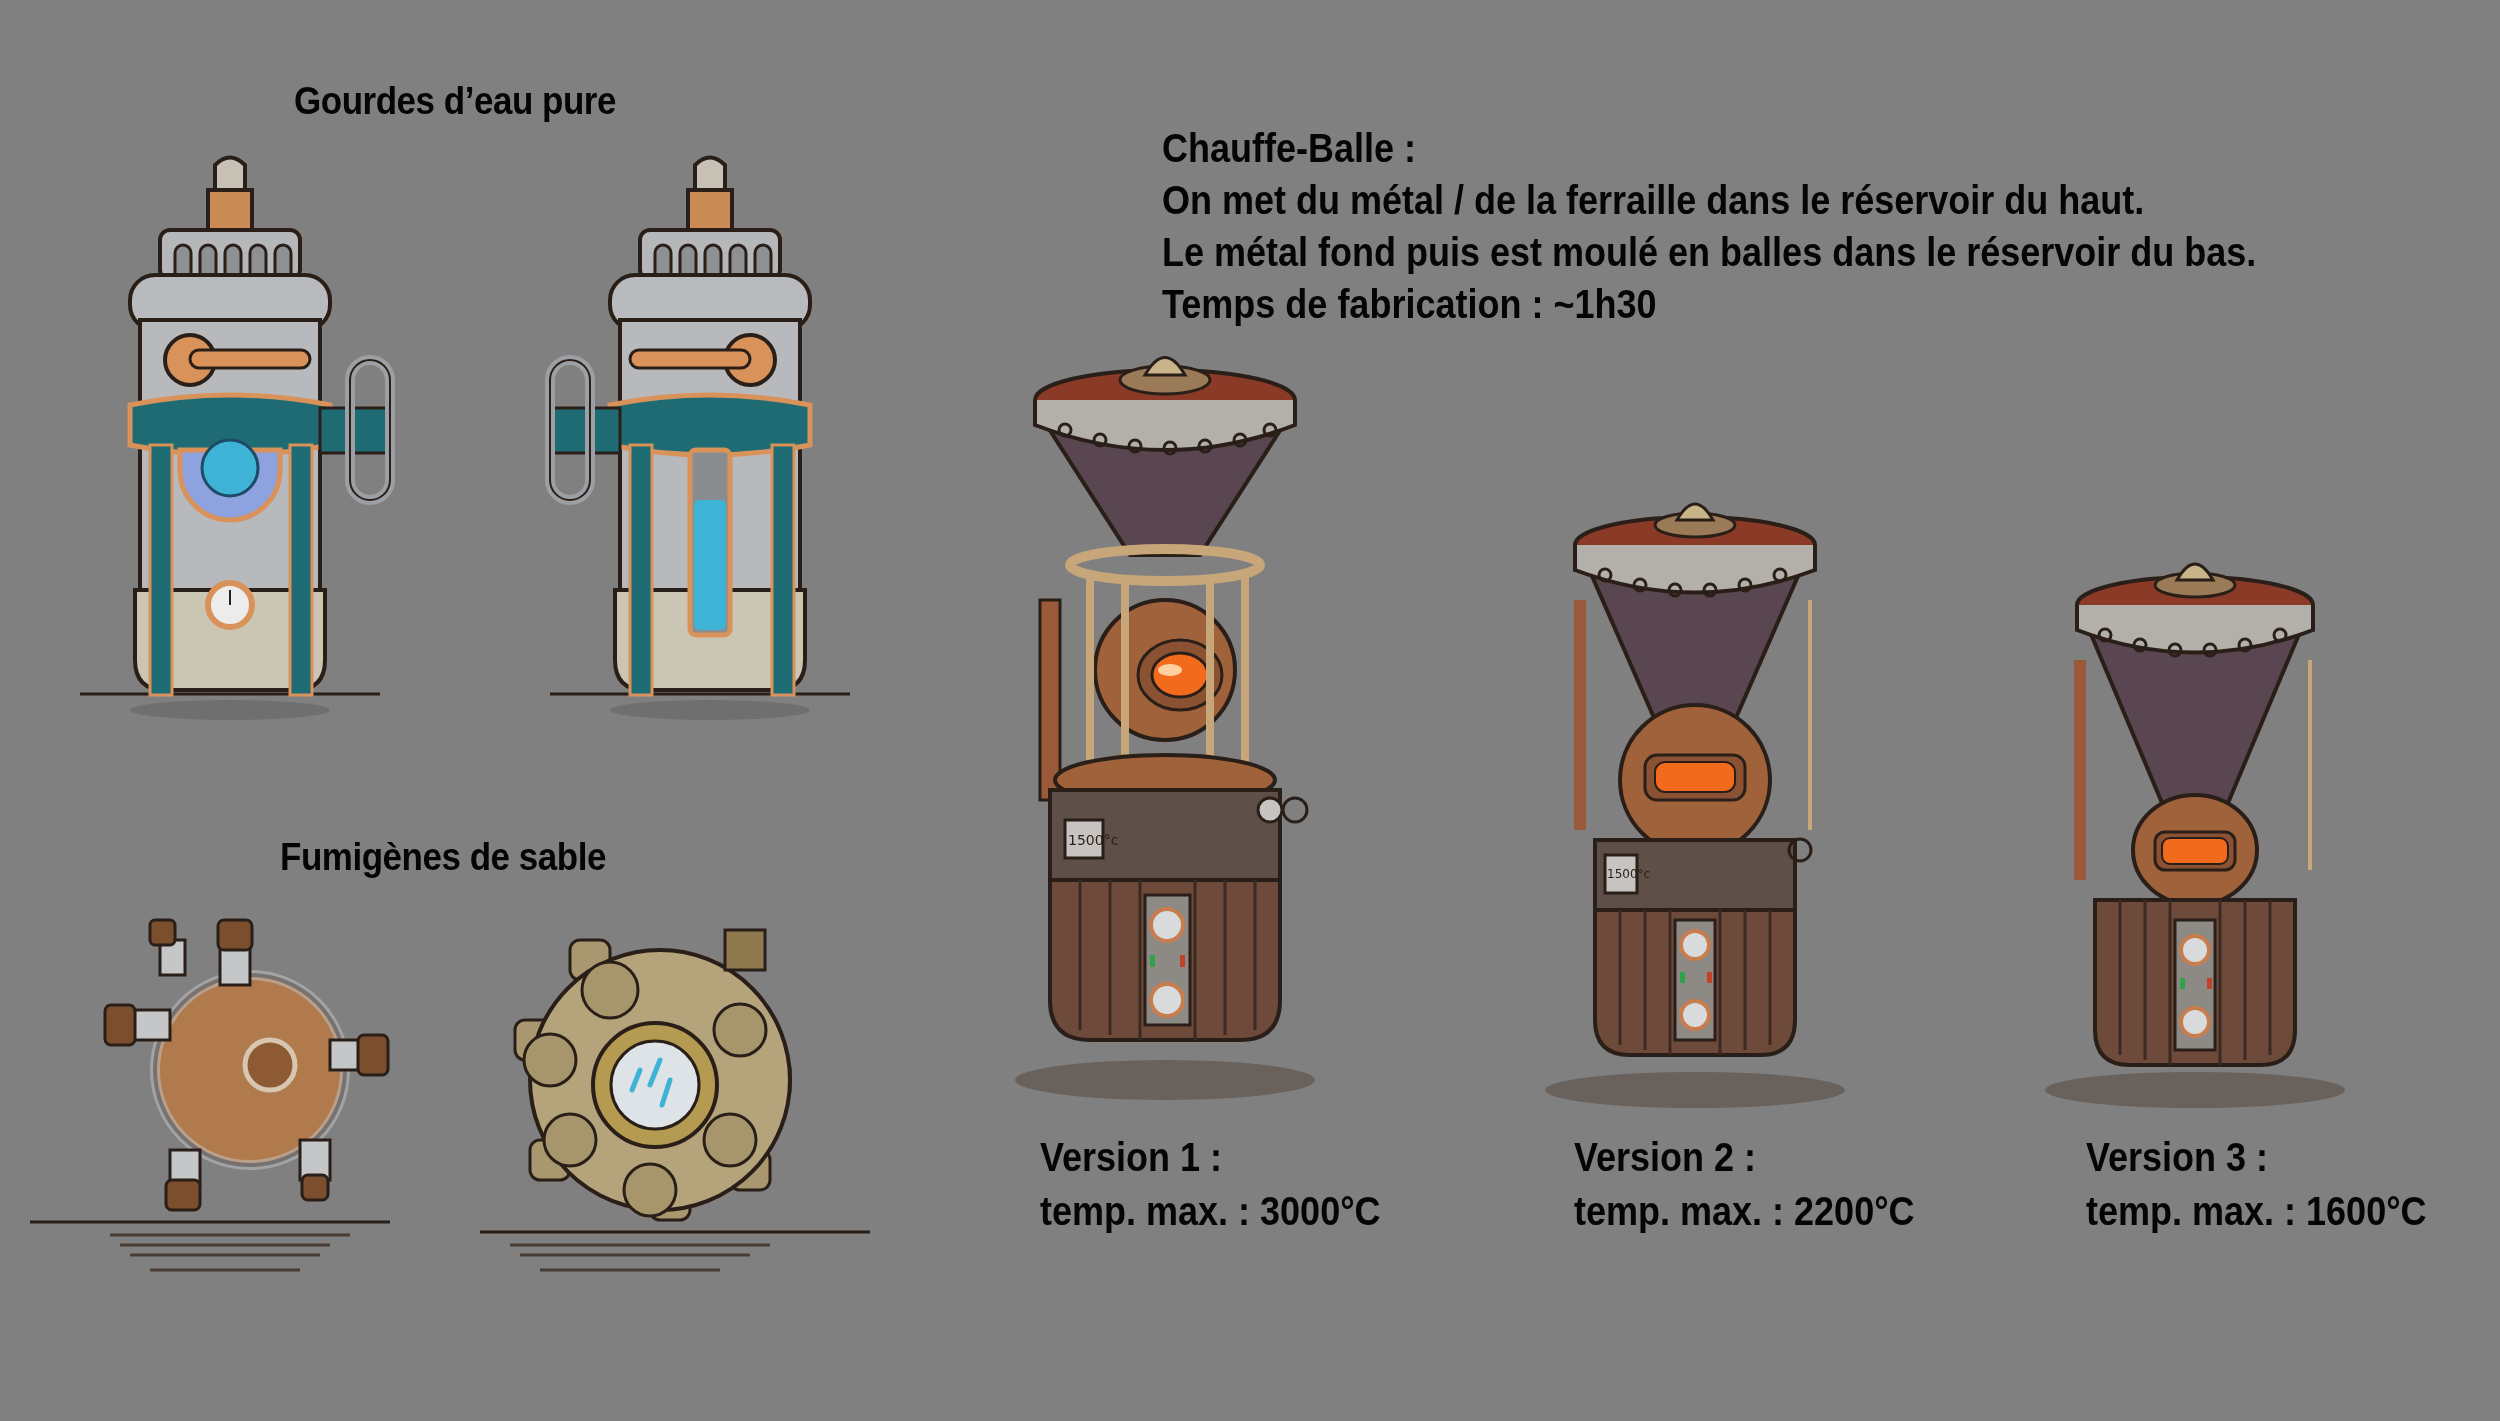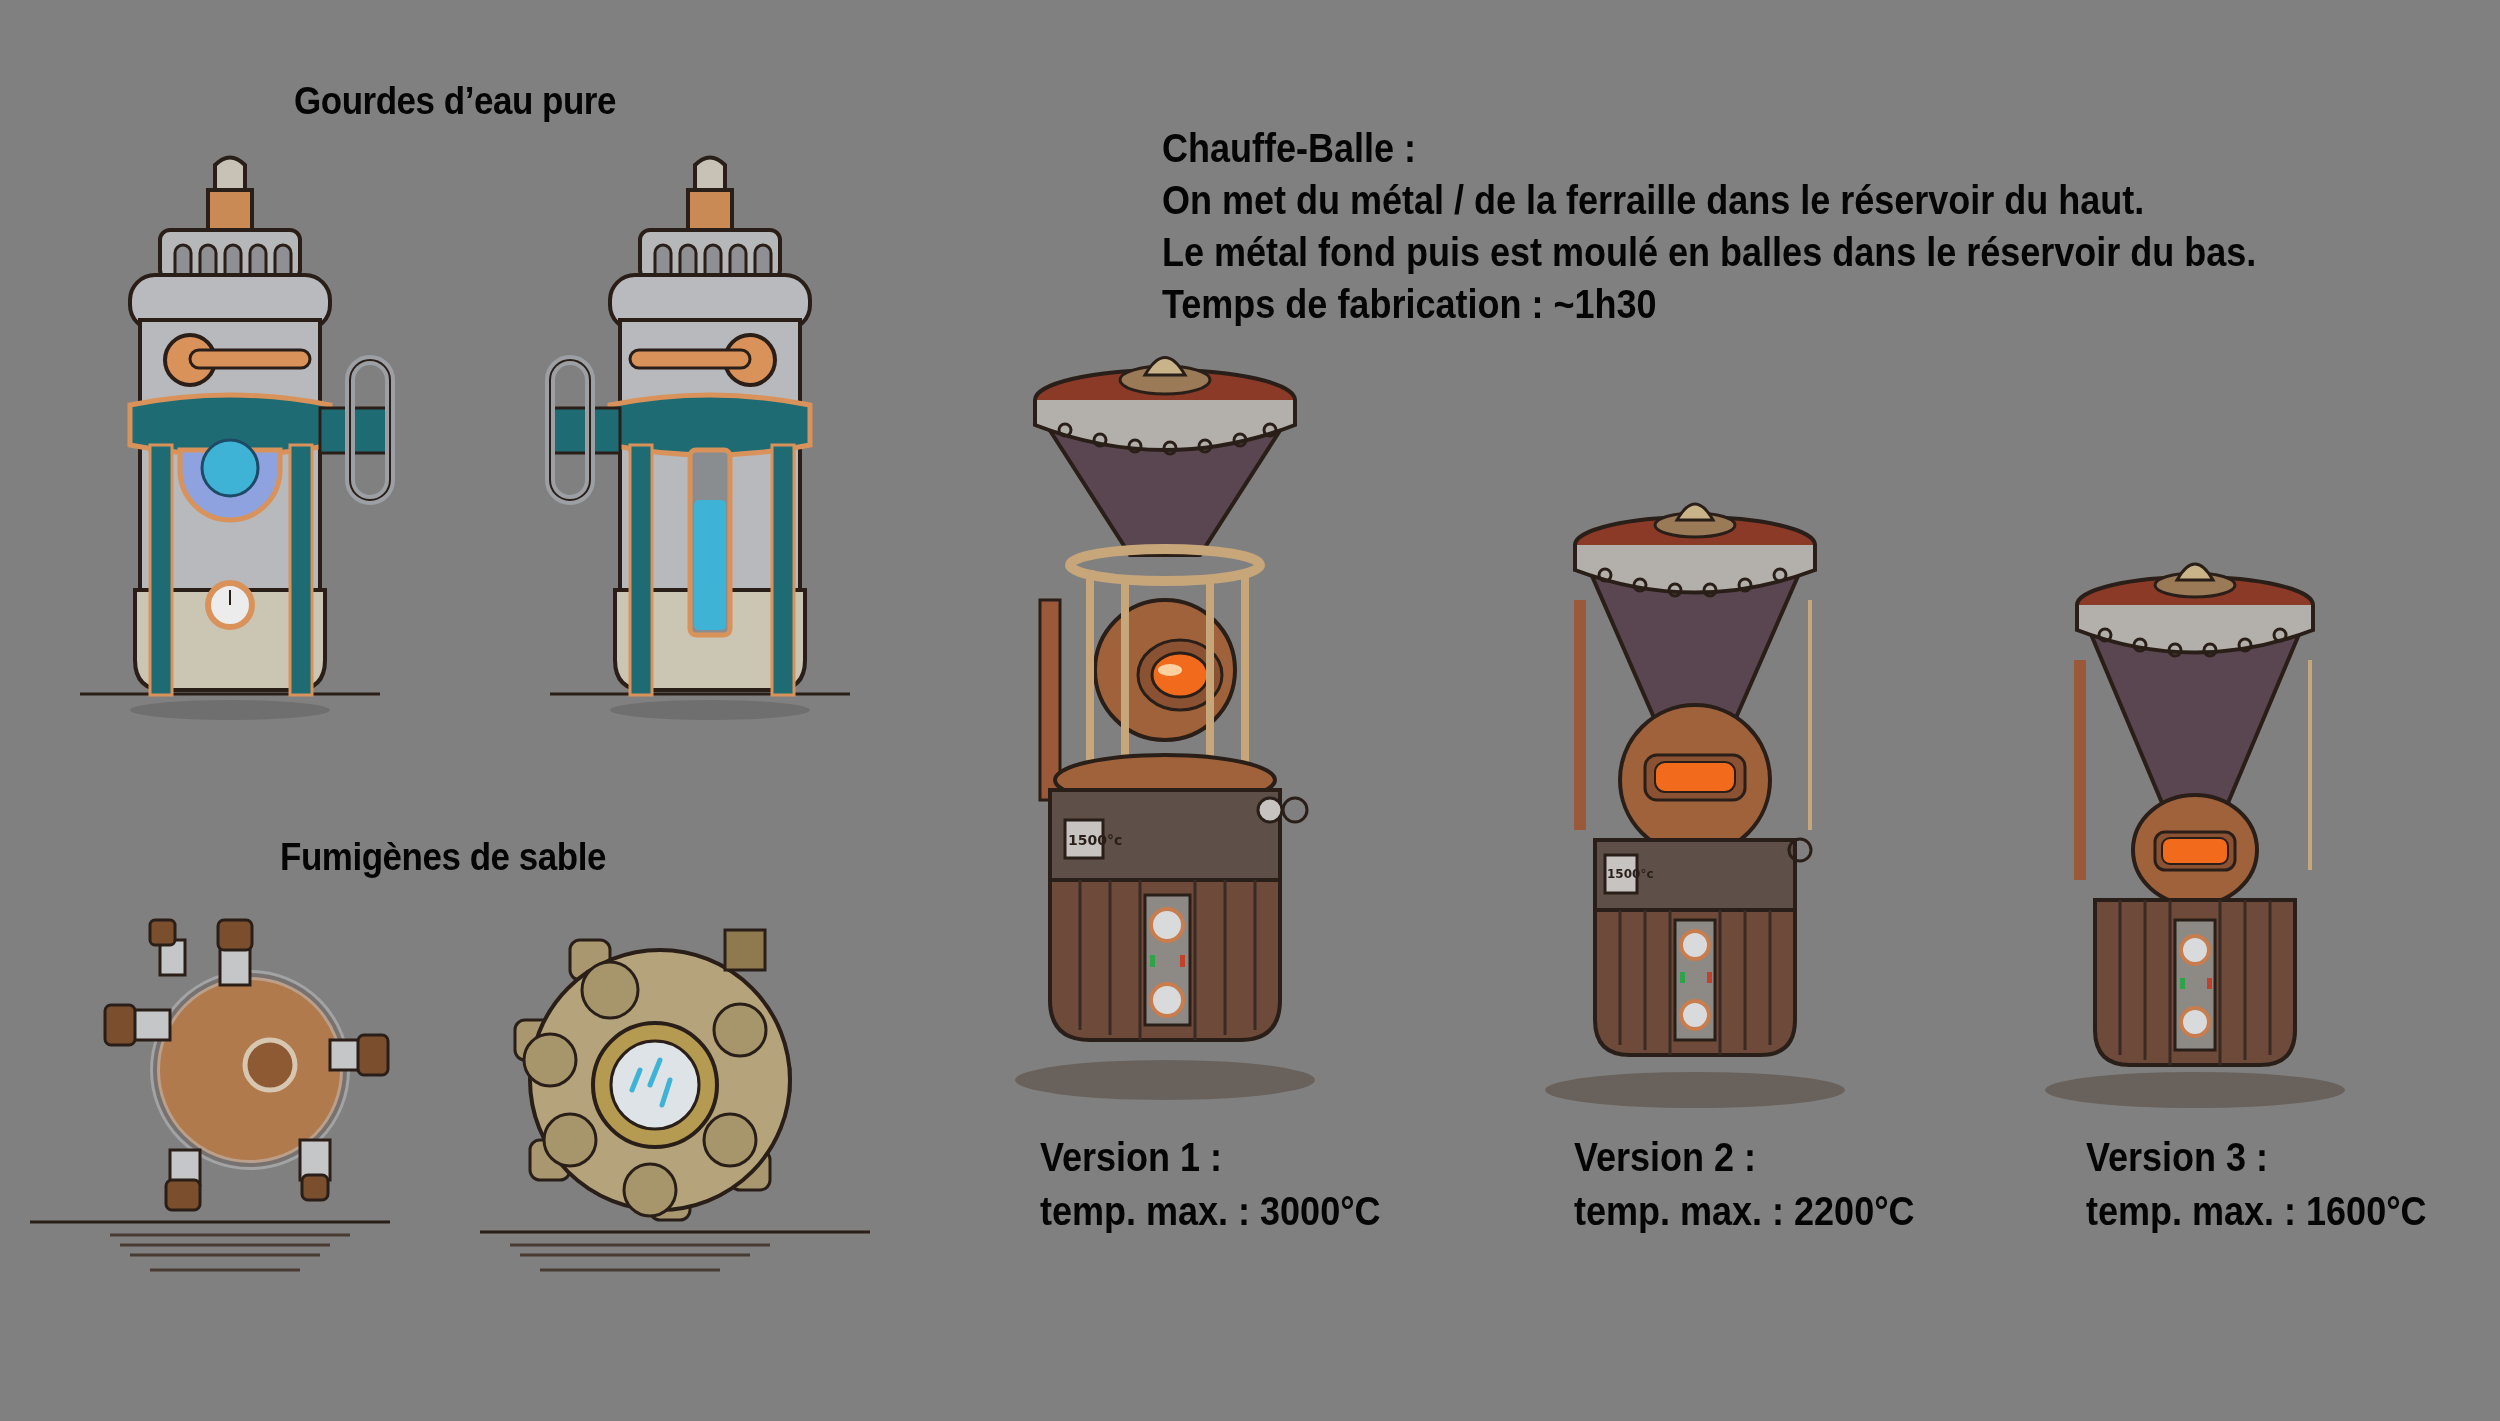--- a/index.html
+++ b/index.html
@@ -6,21 +6,21 @@
   body {
     width:2500px; height:1421px; background:#808080; position:relative; overflow:hidden;
     font-family:"Liberation Sans", sans-serif; color:#050505;
   }
   .txt { position:absolute; font-weight:bold; white-space:nowrap; letter-spacing:-0.5px; }
   .h1 { font-size:38px; transform:scaleX(0.92); transform-origin:left top; }
   .desc { position:absolute; left:1162px; top:122px; font-weight:bold; font-size:40px; line-height:52px; transform:scaleX(0.9); transform-origin:left top; }
   .desc div { white-space:nowrap; }
   .ver { position:absolute; font-weight:bold; font-size:40px; line-height:54px; transform:scaleX(0.9); transform-origin:left top; }
   .ver div { white-space:nowrap; }
-  .art { position:absolute;font-weight:bold; }
+  .art { position:absolute; }
   svg { display:block; overflow:visible; }
 </style>
 </head>
 <body>
 
 <div class="txt h1" style="left:294px;top:80px;">Gourdes d’eau pure</div>
 <div class="txt h1" style="left:280px;top:836px;">Fumigènes de sable</div>
 
 <div class="desc">
   <div>Chauffe-Balle :</div>

